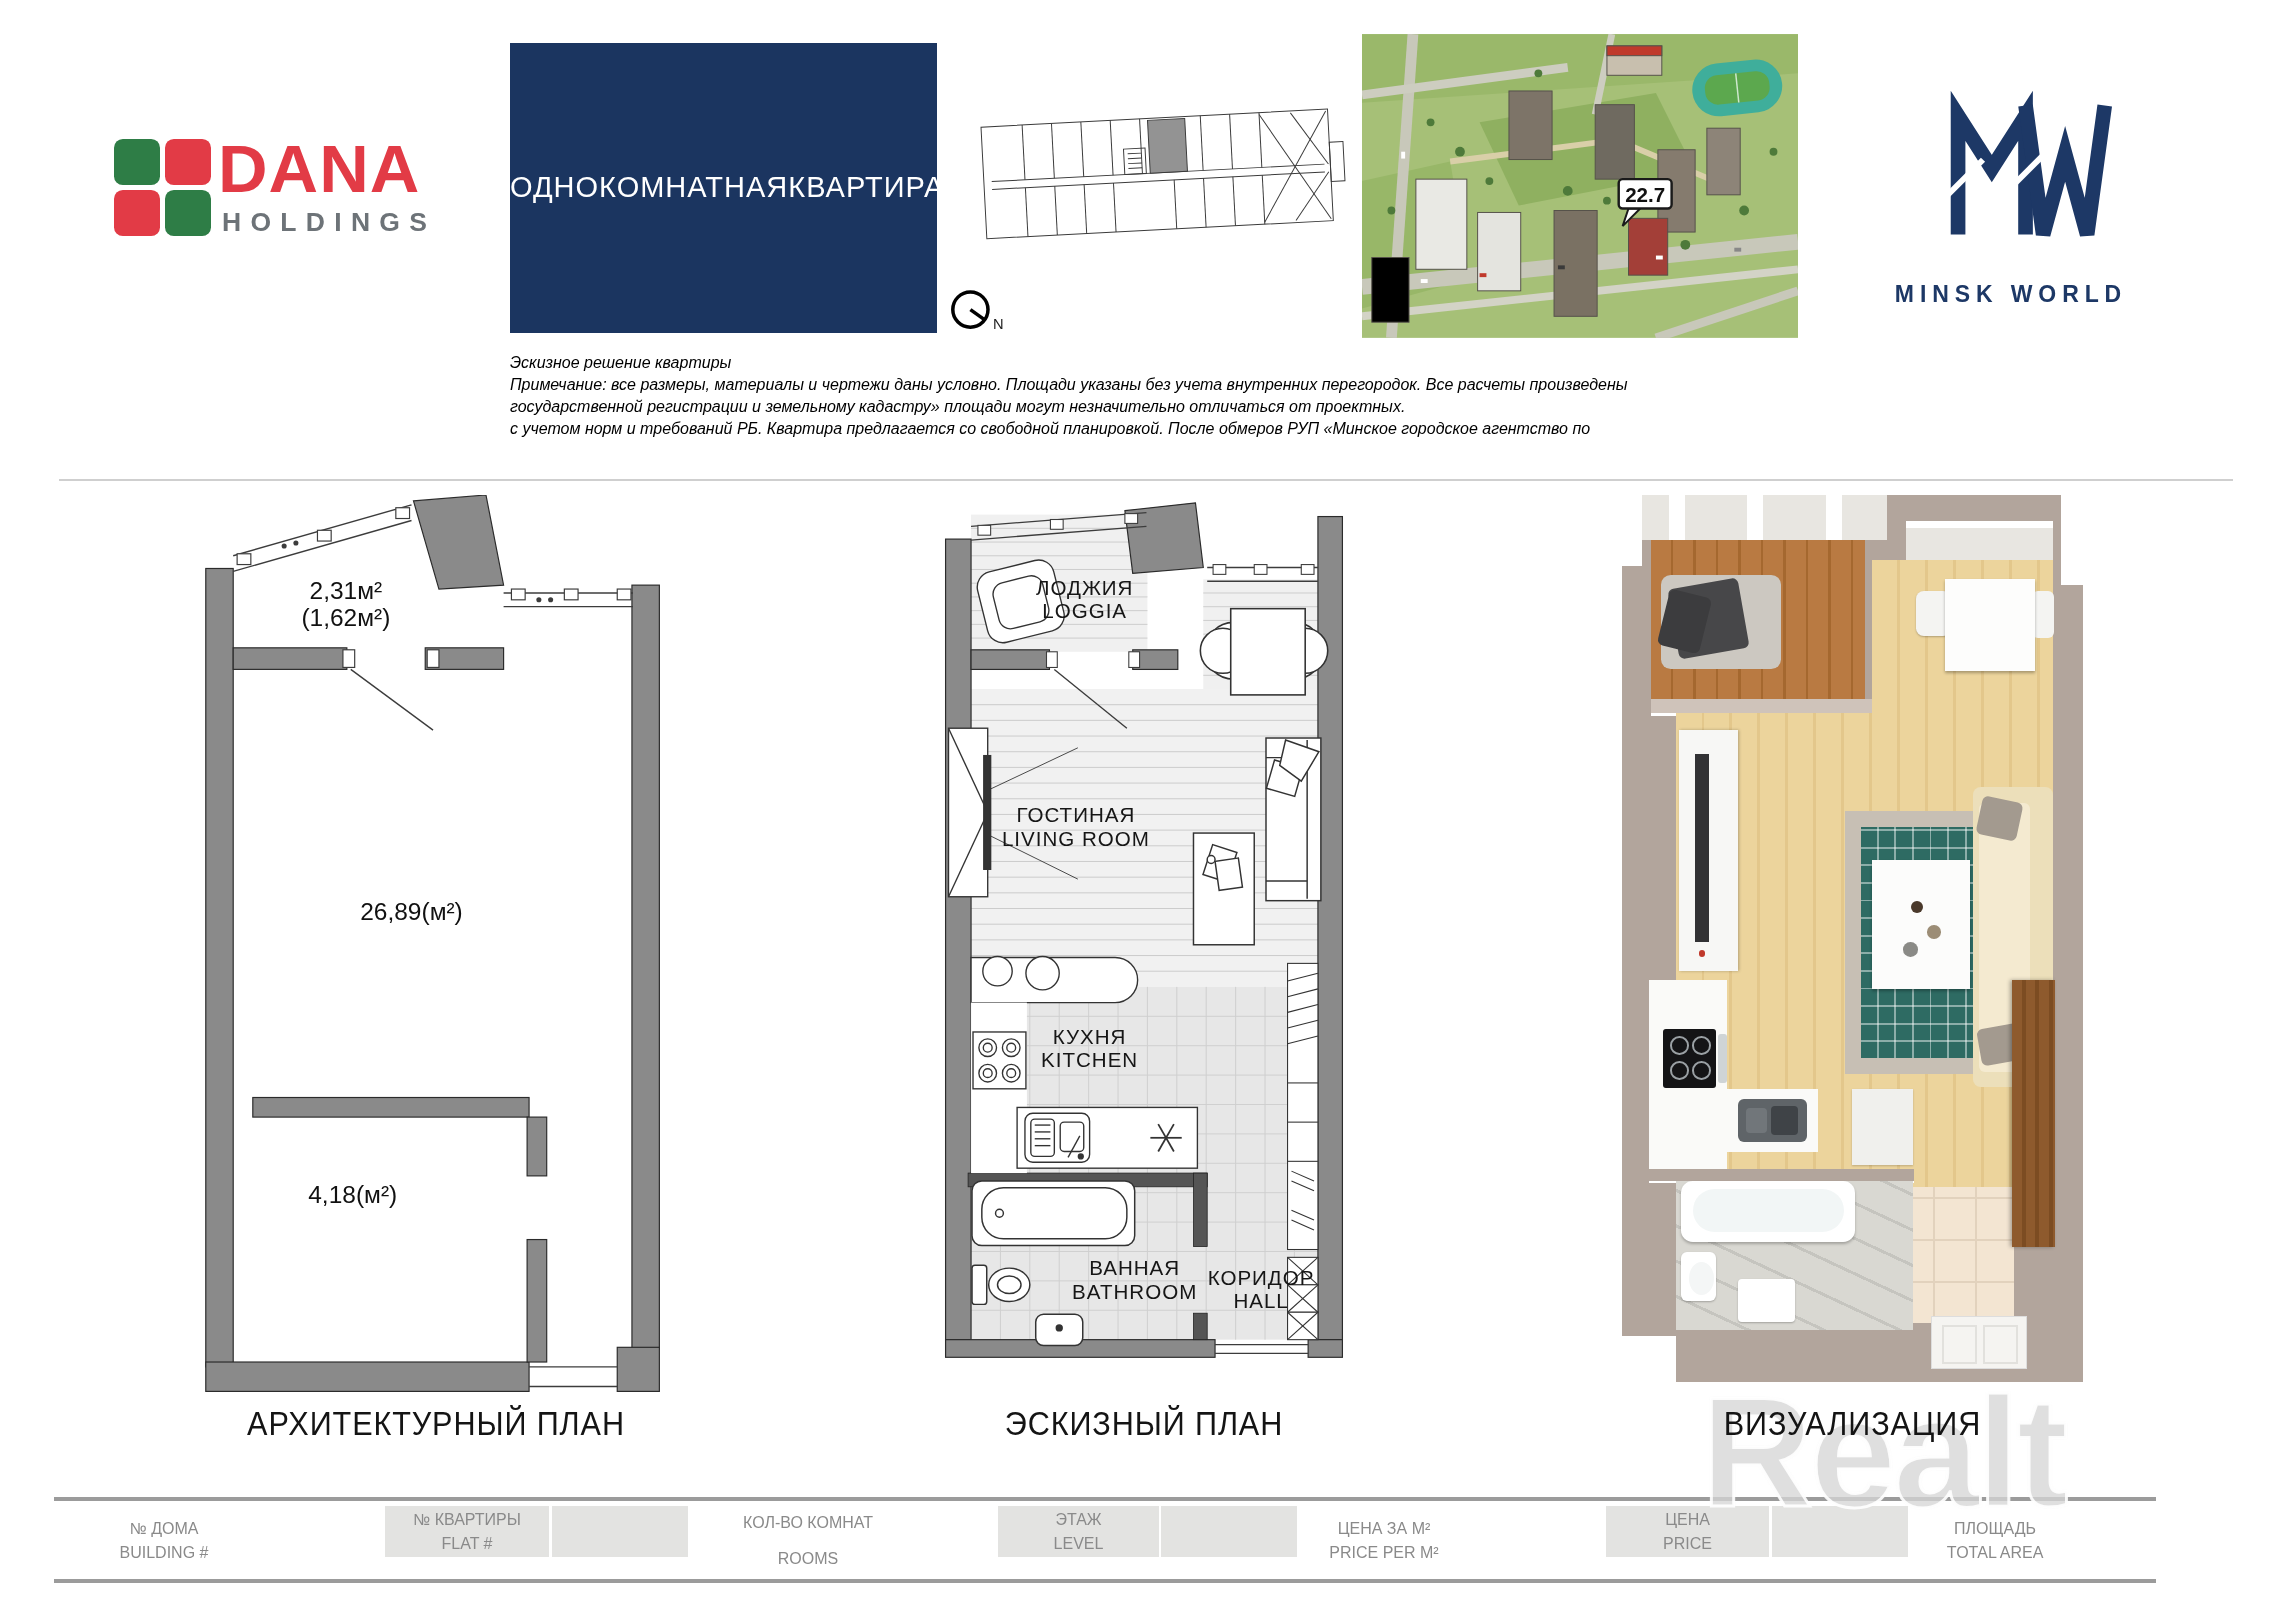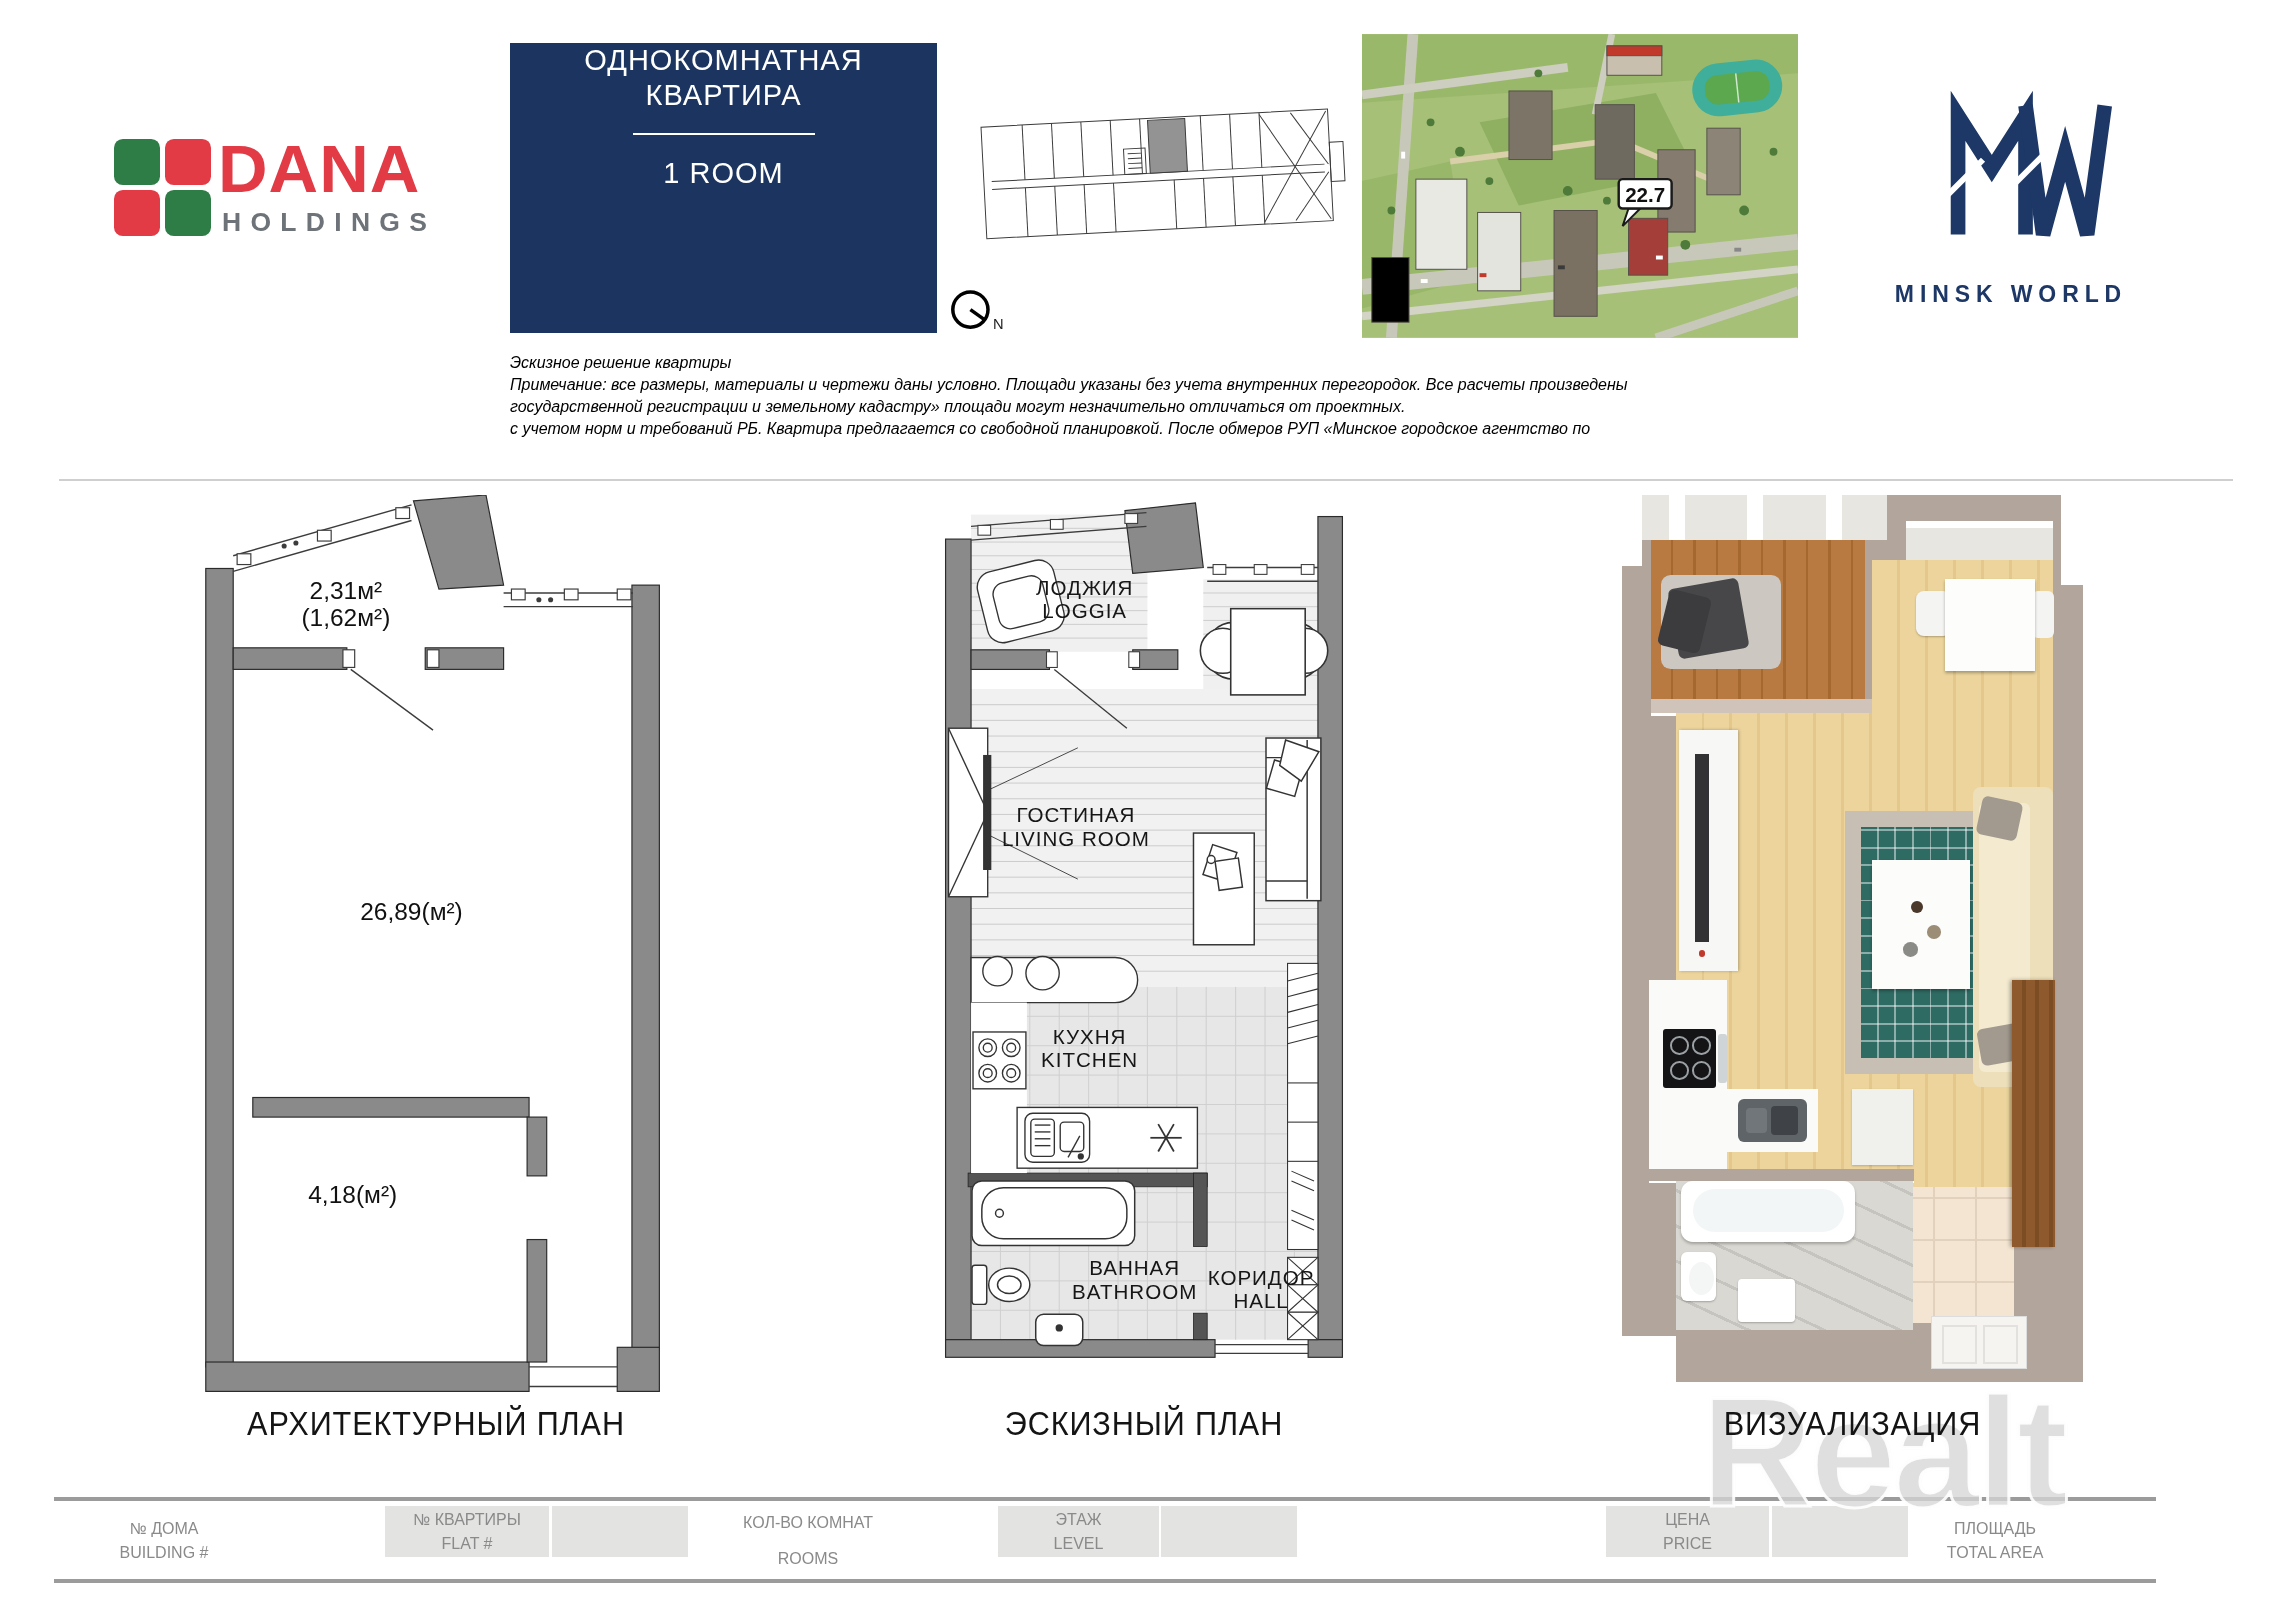--- a/index.html
+++ b/index.html
@@ -11,21 +11,21 @@
   .dana-squares{left:114px;top:139px;width:98px;height:98px;display:grid;
     grid-template-columns:46px 46px;grid-template-rows:46px 46px;gap:4.9px;}
   .dana-squares div{border-radius:8.8px;}
   .sq-g{background:#2e7d46;} .sq-r{background:#e23b46;}
   .dana-word{left:218px;top:131px;font-size:66px;font-weight:700;color:#e23b46;
     letter-spacing:1px;transform:scaleX(1.04);transform-origin:left top;}
   .dana-sub{left:222px;top:207px;font-size:26.5px;font-weight:700;color:#6d7378;letter-spacing:9.3px;}
 
   
   .title-box{left:510px;top:43px;width:427px;height:290px;background:#1b3560;color:#fff;
-    display:flex;flex-direction:column;align-items:center;justify-content:flex-start;box-sizing:border-box;}
+    display:flex;flex-direction:row;align-items:center;justify-content:flex-start;box-sizing:border-box;}
   .title-box .t1{font-size:29px;letter-spacing:1px;line-height:1.22;text-align:center;}
   .title-divider{width:182px;height:2px;background:#fff;margin:19.6px 0 21.6px 0;}
   .title-box .t2{font-size:29px;letter-spacing:1px;}
 
   
   .schematic{left:968px;top:90px;width:394px;height:169px;}
   .compass{left:944px;top:284px;width:88px;height:57px;}
 
   
   .aerial{left:1362px;top:34px;width:436px;height:304px;}
@@ -573,20 +573,24 @@
   <div class="abs fbox" style="left:552px;width:136px;"></div>
   <div class="abs flabel" style="left:700px;gap:12px;">
     <div>КОЛ-ВО КОМНАТ</div>
     <div>ROOMS</div>
   </div>
   <div class="abs fbox fbox-label" style="left:998px;width:161px;">
     <div>ЭТАЖ</div>
     <div>LEVEL</div>
   </div>
   <div class="abs fbox" style="left:1161px;width:136px;"></div>
+  <div class="abs flabel" style="left:1276px;">
+    <div>ЦЕНА ЗА М²</div>
+    <div>PRICE PER M²</div>
+  </div>
   <div class="abs fbox fbox-label" style="left:1606px;width:163px;">
     <div>ЦЕНА</div>
     <div>PRICE</div>
   </div>
   <div class="abs fbox" style="left:1772px;width:136px;"></div>
   <div class="abs flabel" style="left:1887px;">
     <div>ПЛОЩАДЬ</div>
     <div>TOTAL AREA</div>
   </div>
 

